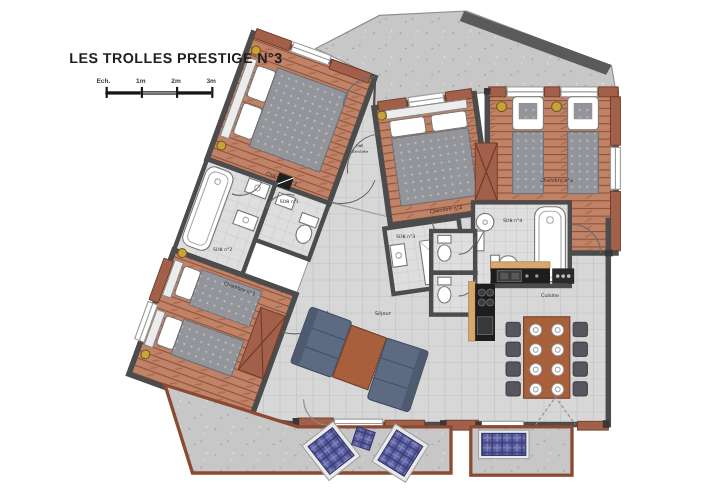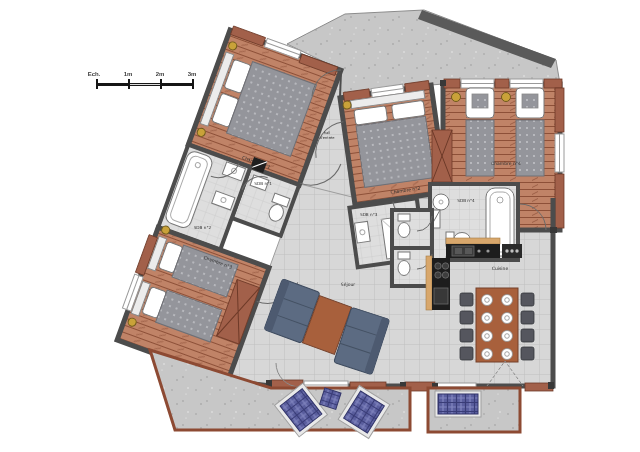--- a/index.html
+++ b/index.html
@@ -339,20 +339,21 @@
       <g>
         <rect x="435" y="391" width="46" height="26" fill="#e9e9e9" stroke="#a0a0a0" stroke-width="1"></rect>
         <rect x="438" y="394" width="40" height="20" fill="url(#plaid)" stroke="#32356b" stroke-width="1"></rect>
       </g>
     </g>
 
     <text class="lbl" font-size="3.6" text-anchor="middle" x="327" y="134">hall</text>
     <text class="lbl" font-size="3.6" text-anchor="middle" x="327" y="139">d'entrée</text>
   </svg>
 
+  <div class="title">LES TROLLES PRESTIGE N°3</div>
 
   <div class="scalebar">
     <span class="mark" style="left:6px;">Ech.</span>
     <span class="mark" style="left:40px;">1m</span>
     <span class="mark" style="left:72px;">2m</span>
     <span class="mark" style="left:104px;">3m</span>
     <div class="seg dark" style="left:8px;width:32px;"></div>
     <div class="seg light" style="left:40px;width:32px;"></div>
     <div class="seg dark" style="left:72px;width:32px;"></div>
     <div class="tick" style="left:8px;"></div>

